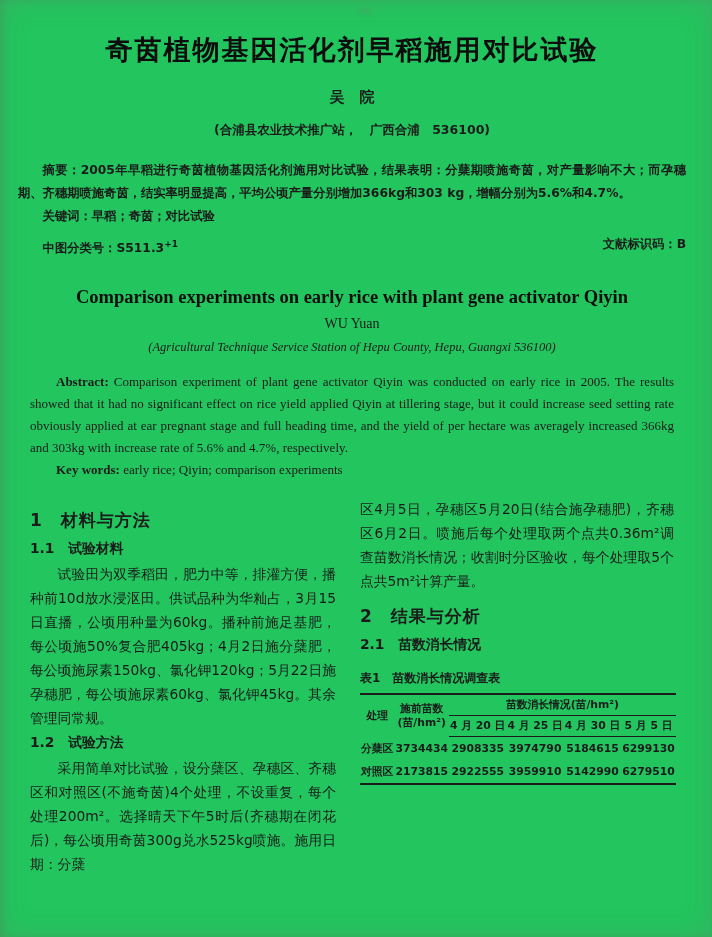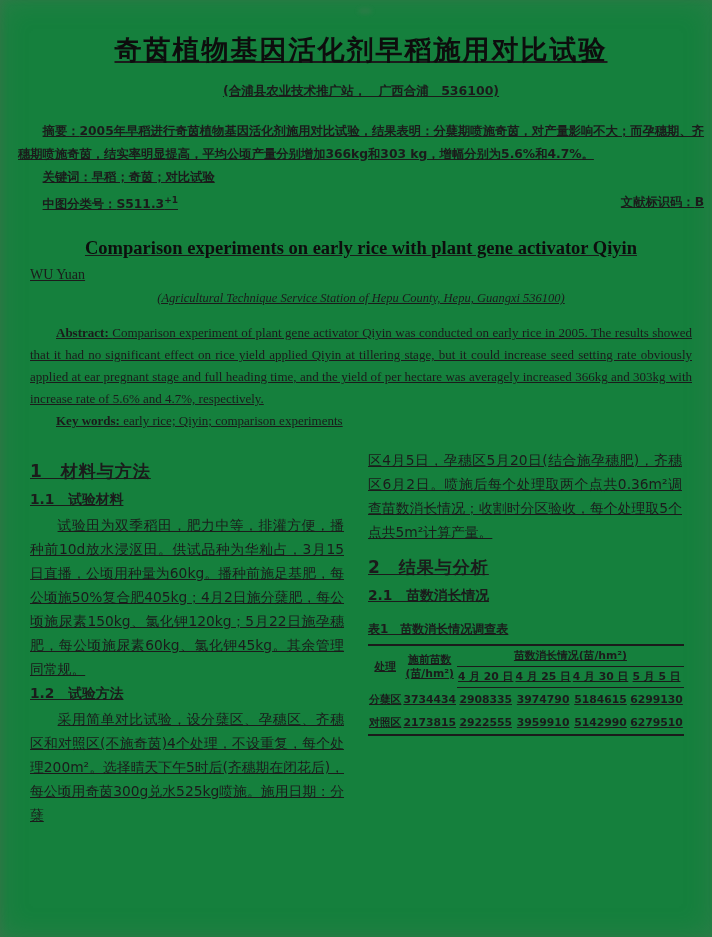--- a/index.html
+++ b/index.html
@@ -1,27 +1,26 @@
 <!DOCTYPE html>
 <html lang="zh"><head>
 <meta charset="utf-8">
 <style>
   html,body{margin:0;padding:0;}
   body{background:#e8e7e3;font-family:"DejaVu Sans","Liberation Sans",sans-serif;}
   .page{
     position:relative;
     width:712px;height:937px;
     margin:0 auto;
-    background:#15803d;
+    background:#22c55e;
     color:#1b1b1b;
     overflow:hidden;
     box-shadow:inset 0 0 28px rgba(120,118,110,.25), inset 3px 0 6px rgba(90,88,80,.18);
     box-sizing:border-box;
-    padding:18px 20px 0 30px;
-    text-decoration:underline;
+    padding:18px 38px 0 30px;
   }
   
   .title-zh{
     margin:14px 0 0 0;
     text-align:center;
     font-size:27px;
     font-weight:900;
     letter-spacing:2px;
     color:#0d0d0d;
   }
@@ -53,38 +52,38 @@
     margin:0;
     font-size:12.3px;
     line-height:23px;
     text-indent:2em;
     font-weight:600;
   }
   .kw-p b{font-weight:900;}
   .meta-row{
     display:flex;
     justify-content:space-between;
-    align-items:center;
+    align-items:flex-start;
     font-size:12.3px;
-    line-height:23px;
+    line-height:33px;
     font-weight:600;
     padding-left:2em;
   }
   .meta-row b{font-weight:900;}
   .meta-row sup{font-size:9px;}
   
   .en{font-family:"Liberation Serif","DejaVu Serif",serif;}
   .title-en{
     margin:22px 0 0 0;
     text-align:center;
     font-size:18.5px;
     font-weight:700;
     color:#0d0d0d;
   }
-  .author-en{margin-top:8px;text-align:left;font-size:14px;}
+  .author-en{margin-top:8px;text-align:center;font-size:14px;}
   .affil-en{margin-top:8px;text-align:center;font-size:12.5px;font-style:italic;}
   .abs-en{
     margin:16px 0 0 0;
     font-size:13px;
     line-height:22px;
     text-align:justify;
     text-indent:2em;
   }
   .abs-en b{font-style:normal;font-weight:700;}
   .kw-en{
@@ -146,20 +145,21 @@
   
   .smudge{position:absolute;background:rgba(120,118,110,.18);border-radius:50%;filter:blur(2px);}
 </style>
 </head>
 <body>
 
 <div class="page">
   <div class="smudge" style="left:358px;top:8px;width:14px;height:6px;"></div>
 
   <h1 class="title-zh">奇茵植物基因活化剂早稻施用对比试验</h1>
+  <div class="author-zh">吴　院</div>
   <div class="affil-zh">(合浦县农业技术推广站，　广西合浦　536100)</div>
 
   <div class="abs-block">
     <p class="abs-p"><b>摘要：</b><span>2005年早稻进行奇茵植物基因活化剂施用对比试验，结果表明：分蘖期喷施奇茵，对产量影响不大；而孕穗期、齐穗期喷施奇茵，结实率明显提高，平均公顷产量分别增加366kg和303 kg，增幅分别为5.6%和4.7%。</span></p>
     <p class="kw-p"><b>关键词：</b><span>早稻；奇茵；对比试验</span></p>
     <div class="meta-row">
       <span><b>中图分类号：</b><span>S511.3</span><sup>+1</sup></span>
       <span><b>文献标识码：</b><span>B</span></span>
     </div>
   </div>

